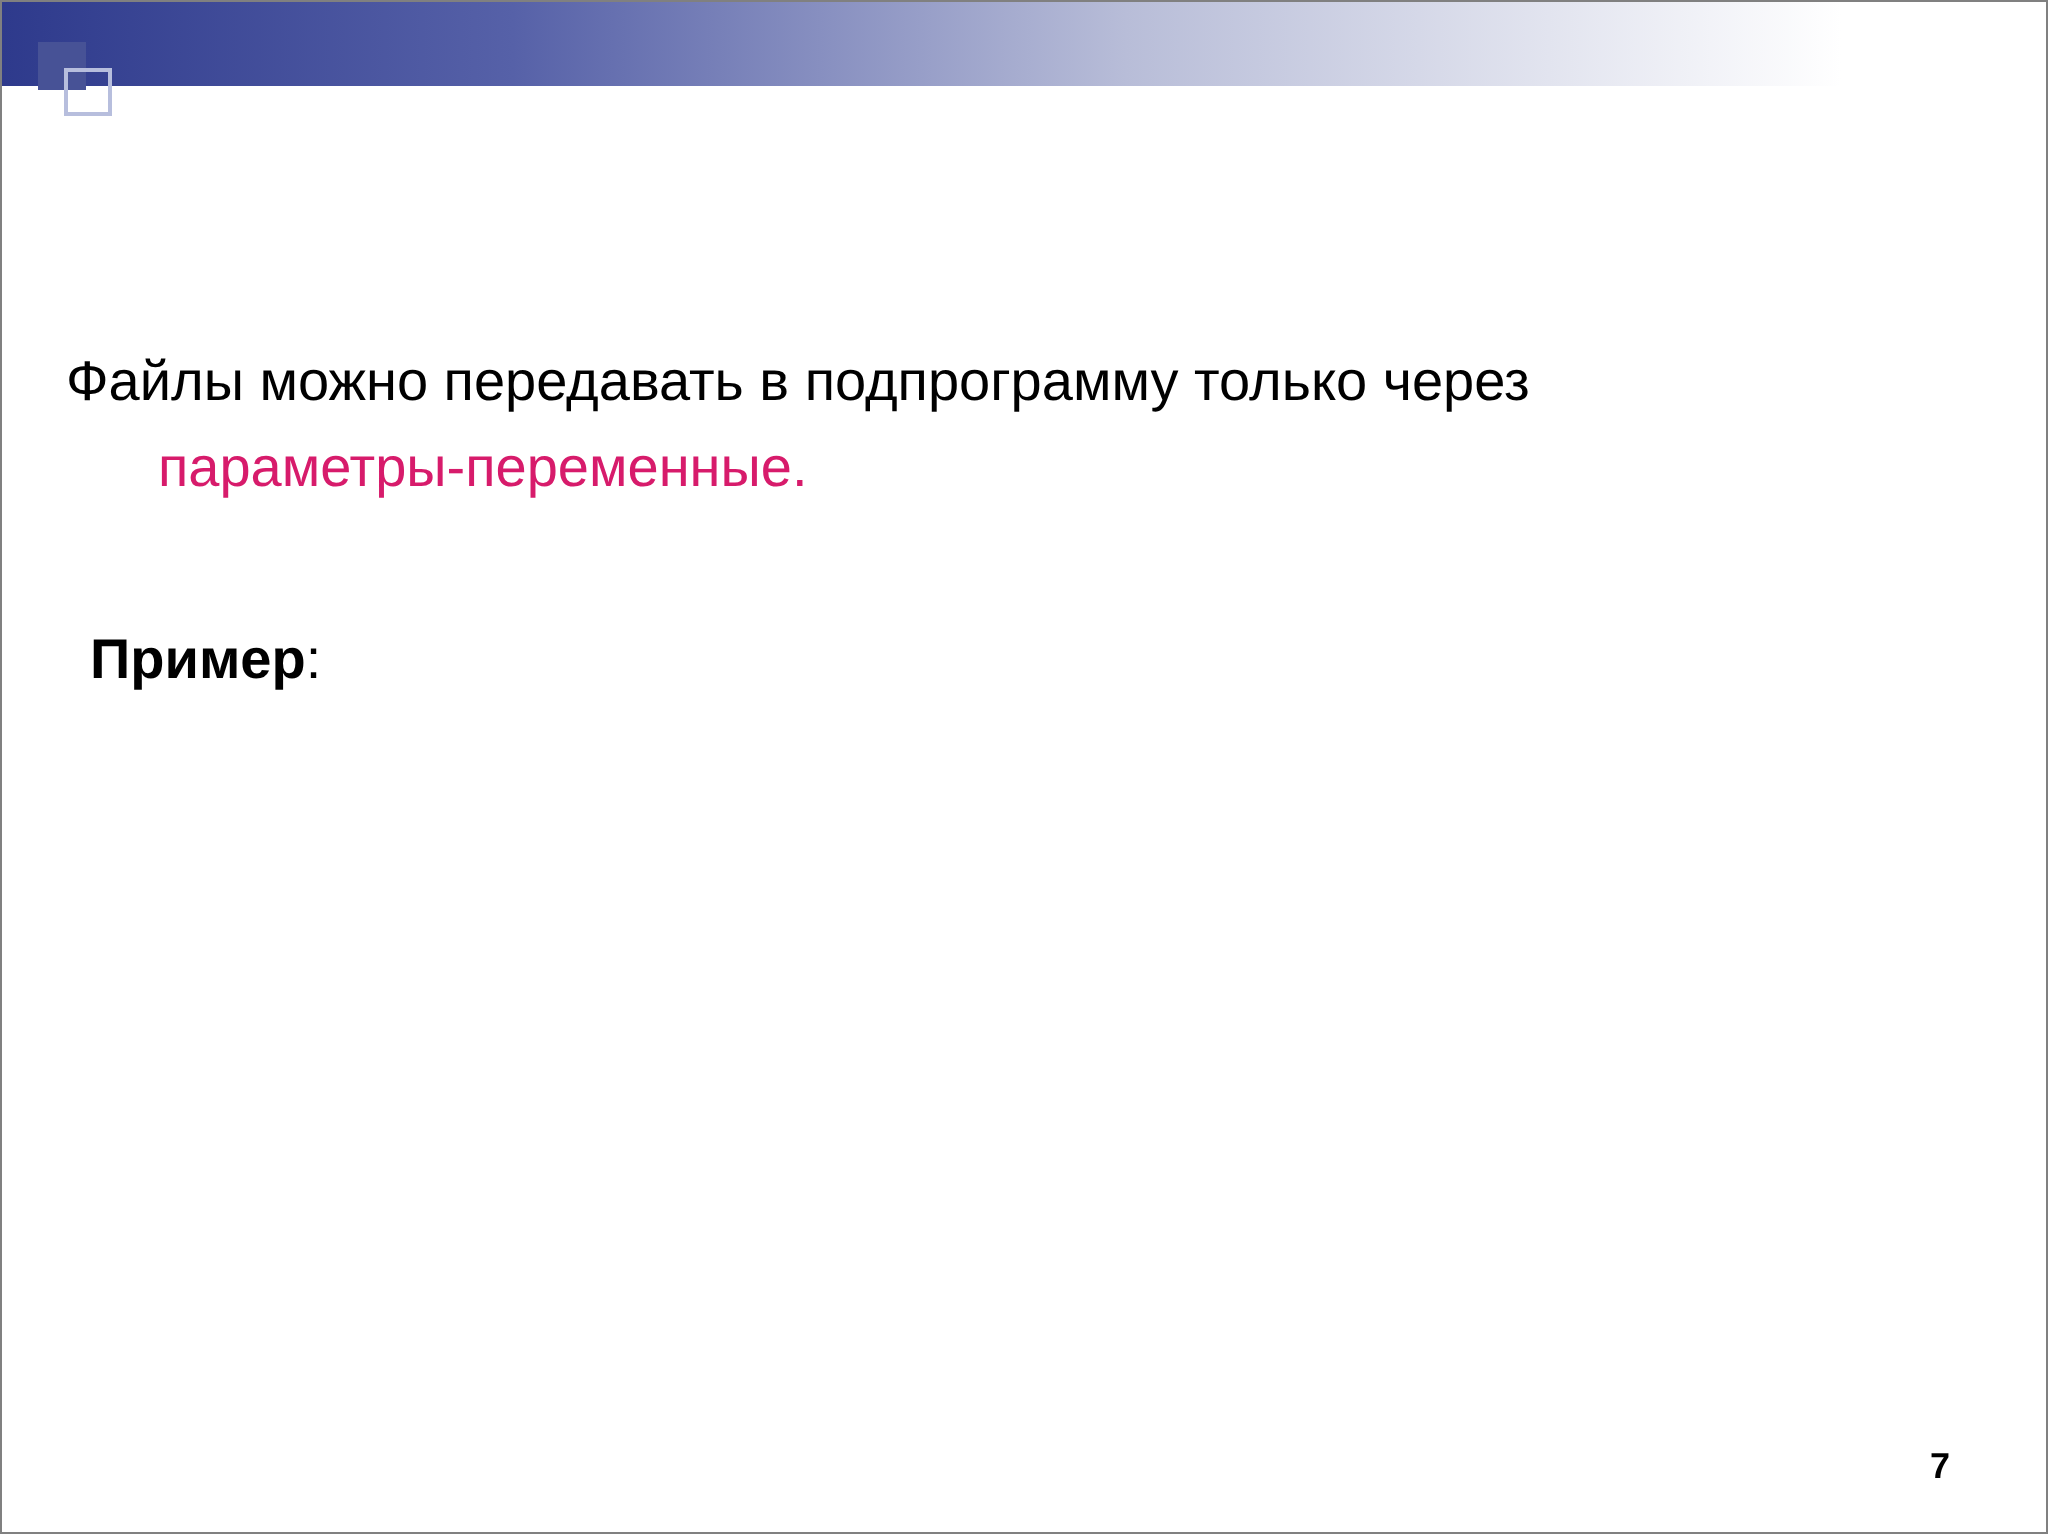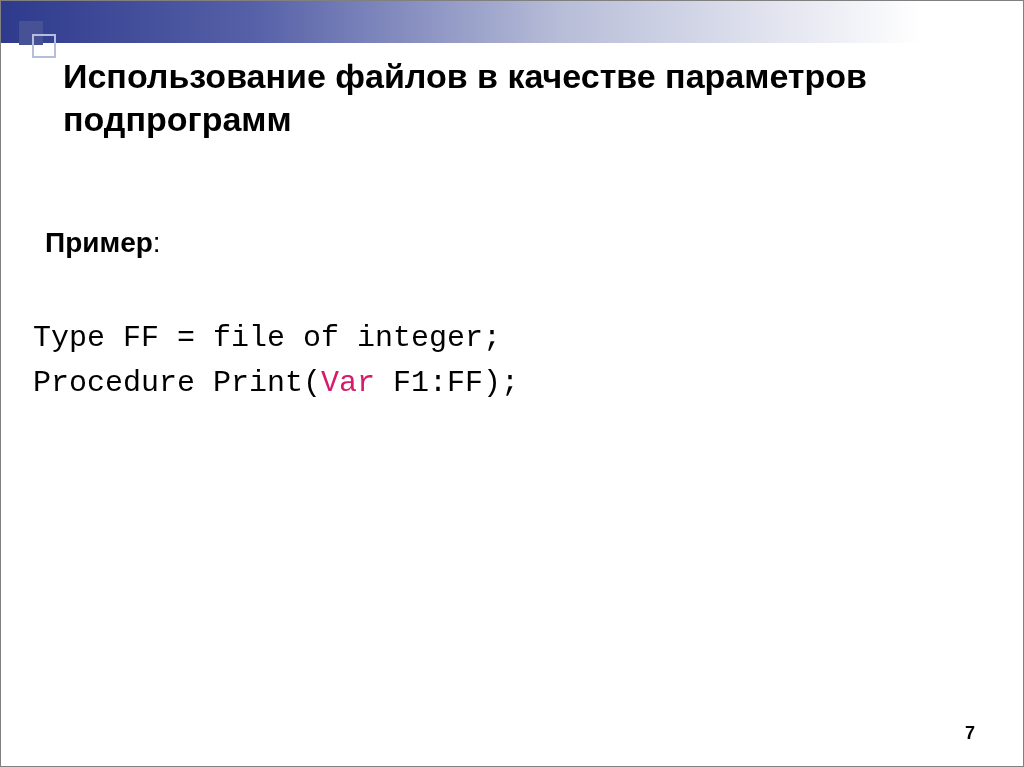--- a/index.html
+++ b/index.html
@@ -83,30 +83,31 @@
   }
 </style>
 </head>
 <body>
 
 <div class="slide">
   <div class="gradient-bar"></div>
   <div class="sq sq-filled"></div>
   <div class="sq sq-outline"></div>
 
-  <div class="title">Использование файлов в качестве параметров подпрограмм</div>
 
   <div class="body">
+    <div class="intro-line">
+      <span class="black">Файлы можно передавать в подпрограмму только через </span>
+      <div class="hangwrap"><span class="highlight">параметры-переменные.</span></div>
+    </div>
 
     <div class="spacer"></div>
 
     <div>
       <span class="example-label">Пример</span><span>:</span>
     </div>
 
     <div class="spacer2"></div>
 
-    <div class="codeblock"><span>Type FF = file of integer;</span>
-<span>Procedure Print(</span><span class="code-red">Var</span><span> F1:FF);</span></div>
   </div>
 
   <div class="pagenum">7</div>
 </div>
 
 </body></html>

